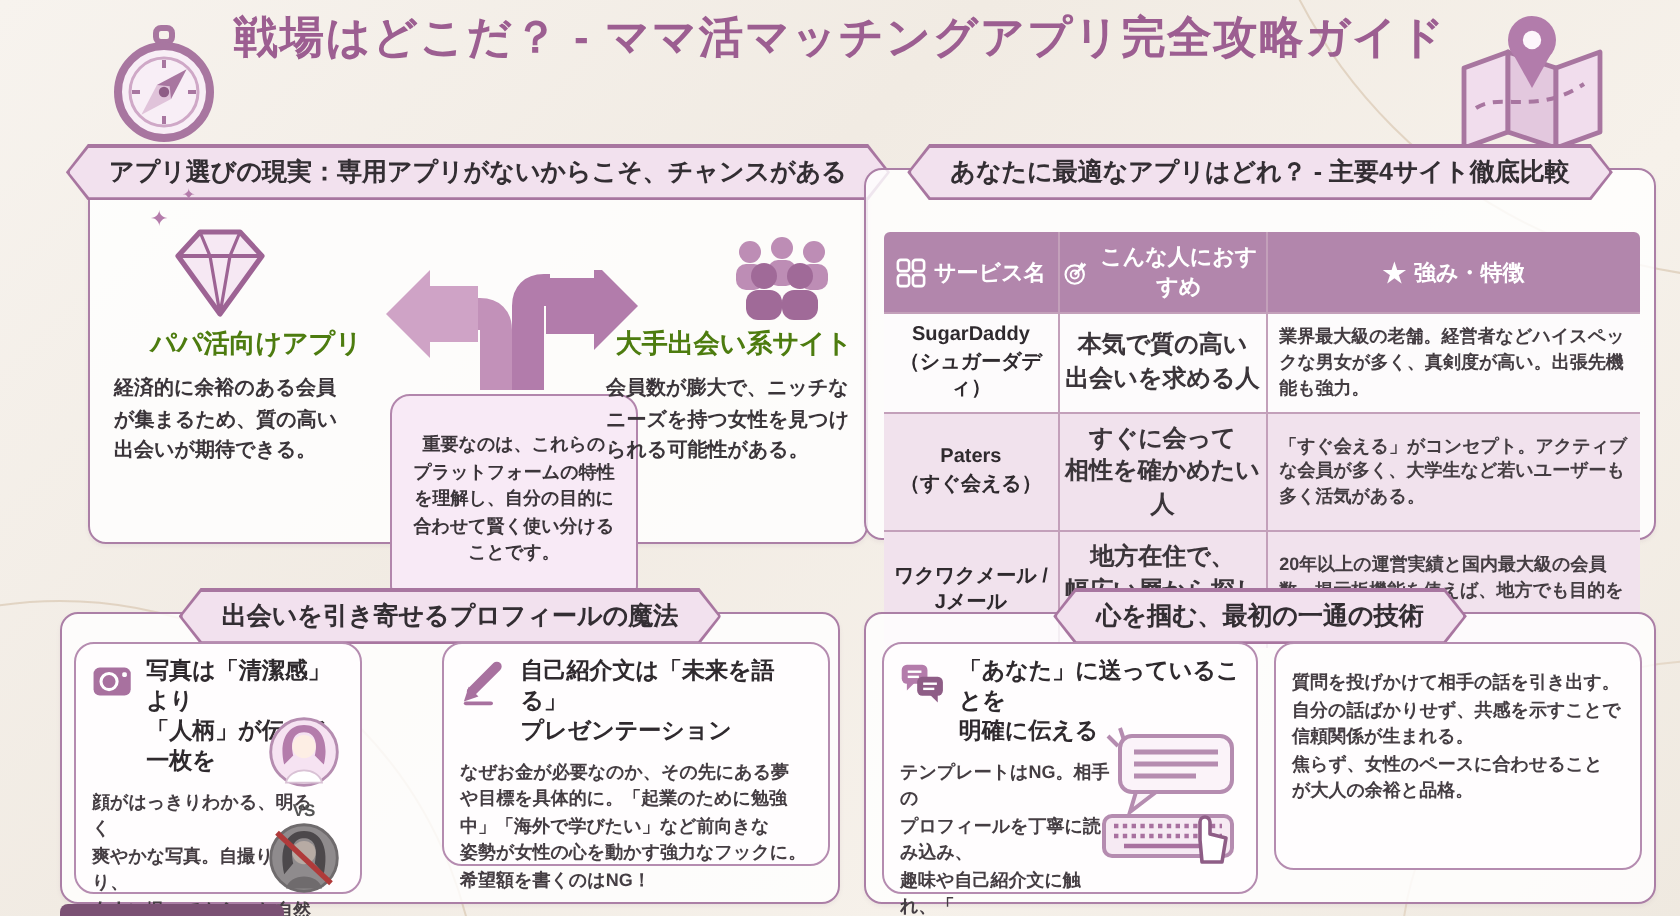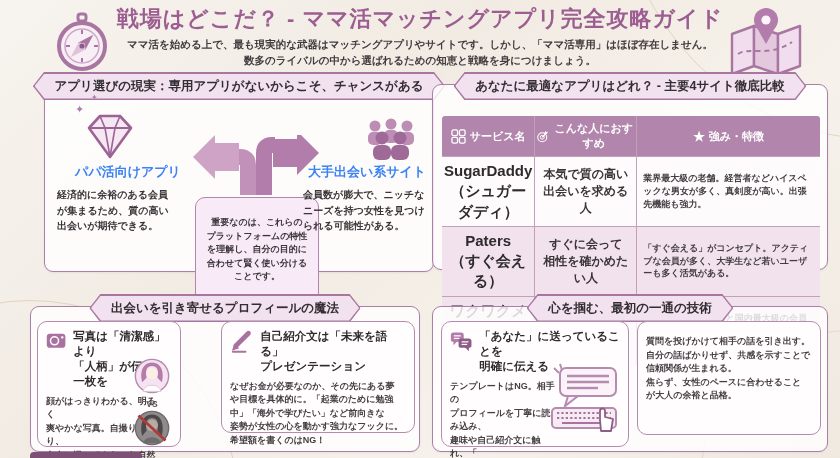--- a/index.html
+++ b/index.html
@@ -36,36 +36,36 @@
   .badge { position:absolute; top:-13px; left:50%; transform:translateX(-50%);
     background:#a876a0; padding:1.6px;
     clip-path:polygon(11px 0,calc(100% - 11px) 0,100% 50%,calc(100% - 11px) 100%,11px 100%,0 50%); }
   .badge-in { background:#f2e1ee; padding:4px 20px; white-space:nowrap;
     clip-path:polygon(10px 0,calc(100% - 10px) 0,100% 50%,calc(100% - 10px) 100%,10px 100%,0 50%);
     font-size:12.5px; font-weight:bold; color:#332e33; }
 
   .pre { white-space:pre-line; }
 
   
-  .p1-label { position:absolute; font-size:13px; font-weight:bold; color:#3b82f6; text-align:center; }
+  .p1-label { position:absolute; font-size:13px; font-weight:bold; color:#4d7c0f; text-align:center; }
   .p1-desc  { position:absolute; font-size:10px; font-weight:bold; line-height:1.55; color:#3b353a; }
   .note-box { position:absolute; left:150px; top:112px; width:124px;
     background:#f8eaf6; border:1.6px solid #b286ac; border-radius:10px;
     padding:18px 4px; font-size:9px; font-weight:bold; text-align:center; line-height:1.5; color:#3b353a; }
   .sparkle { position:absolute; color:#b47cab; font-size:11px; }
 
   
   .cmp-table { position:absolute; left:8px; top:30px; width:380px;
     border:1.5px solid #a876a0; border-radius:4px; border-collapse:collapse; overflow:hidden;
     font-size:10px; }
   .cmp-table th, .cmp-table td { border:1px solid #c3a0ba; }
   .cmp-table th { background:#b286ac; color:#fff; font-size:11px; font-weight:bold; padding:5px 2px; }
   .th-flex { display:flex; align-items:center; justify-content:center; gap:4px; }
   .col-name { width:88px; } .col-rec { width:104px; } .col-feat { width:188px; }
-  .cell-name { text-align:center; font-weight:bold; font-size:15px; padding:4px 2px; line-height:1.35; color:#2f2a2e; }
+  .cell-name { text-align:center; font-weight:bold; font-size:10px; padding:4px 2px; line-height:1.35; color:#2f2a2e; }
   .cell-rec  { text-align:center; font-weight:bold; font-size:12px; padding:4px 2px; line-height:1.4; color:#3b353a; }
   .cell-feat { text-align:left; font-size:9px; padding:4px 6px; line-height:1.4; font-weight:bold; color:#443d42; }
   .row-alt { background:#f1e2ed; }
   .row-plain { background:#fdfbfc; }
   .star-glyph { color:#fff; font-size:13px; line-height:1; }
 
   
   .card { position:absolute; background:#fffdfe; border:1.6px solid #b58cb0; border-radius:10px; padding:7px 8px; }
   .card-head { display:flex; align-items:flex-start; gap:7px; }
   .card-title { font-size:11.5px; font-weight:bold; line-height:1.3; color:#2f2a2e; }
@@ -79,24 +79,20 @@
 </style>
 </head>
 <body>
 
 <div class="deco-arc arc1"></div>
 <div class="deco-arc arc2"></div>
 <div class="deco-arc arc3"></div>
 
 <div class="header">
   <div class="title">戦場はどこだ？ - ママ活マッチングアプリ完全攻略ガイド</div>
-  <div class="sub">
-    <span class="pre">ママ活を始める上で、最も現実的な武器はマッチングアプリやサイトです。しかし、「ママ活専用」はほぼ存在しません。</span><br>
-    <span class="pre">数多のライバルの中から選ばれるための知恵と戦略を身につけましょう。</span>
-  </div>
 </div>
 
 <svg class="hicon compass" width="52" height="62" viewBox="0 0 52 62">
   <rect x="22" y="2" width="8" height="7" rx="2.5" fill="none" stroke="#a876a0" stroke-width="3"></rect>
   <circle cx="26" cy="34" r="23" fill="#f8eef6" stroke="#a876a0" stroke-width="4"></circle>
   <circle cx="26" cy="34" r="17" fill="none" stroke="#cfa8c7" stroke-width="1.5"></circle>
   <line x1="26" y1="18" x2="26" y2="22" stroke="#a876a0" stroke-width="2"></line>
   <line x1="26" y1="46" x2="26" y2="50" stroke="#a876a0" stroke-width="2"></line>
   <line x1="10" y1="34" x2="14" y2="34" stroke="#a876a0" stroke-width="2"></line>
   <line x1="38" y1="34" x2="42" y2="34" stroke="#a876a0" stroke-width="2"></line>

